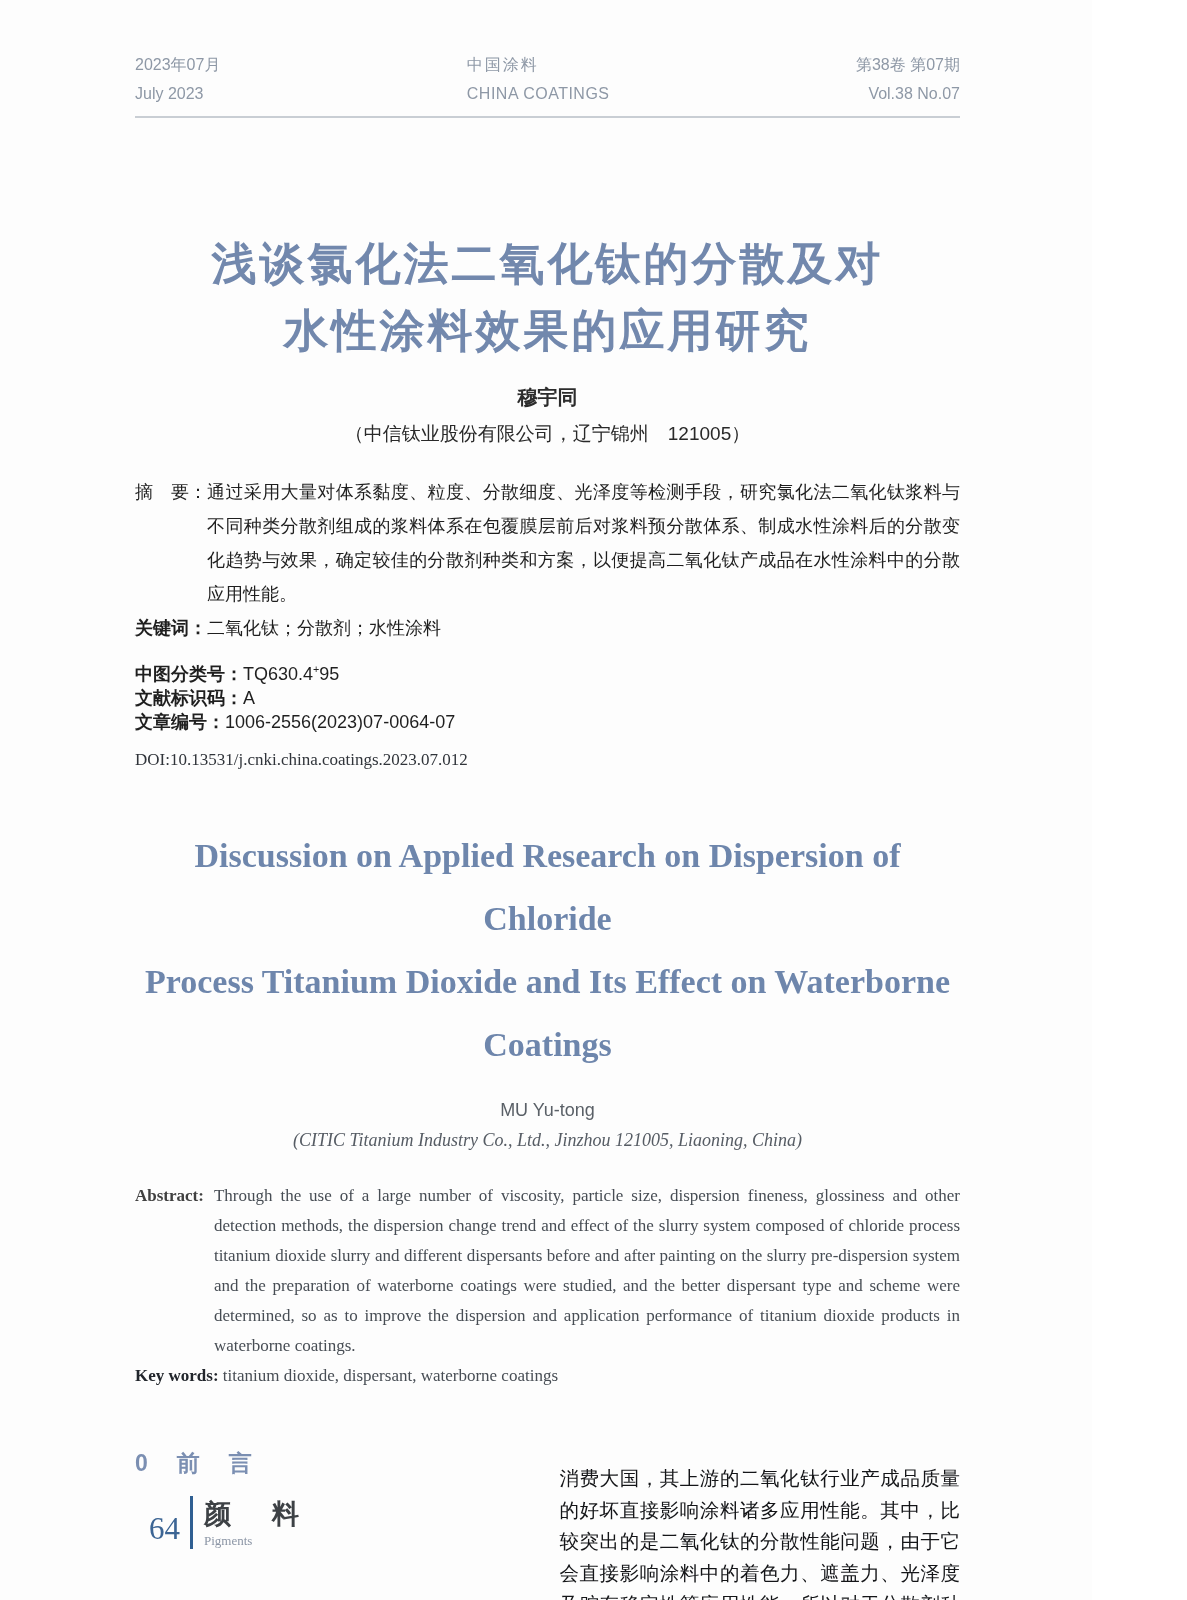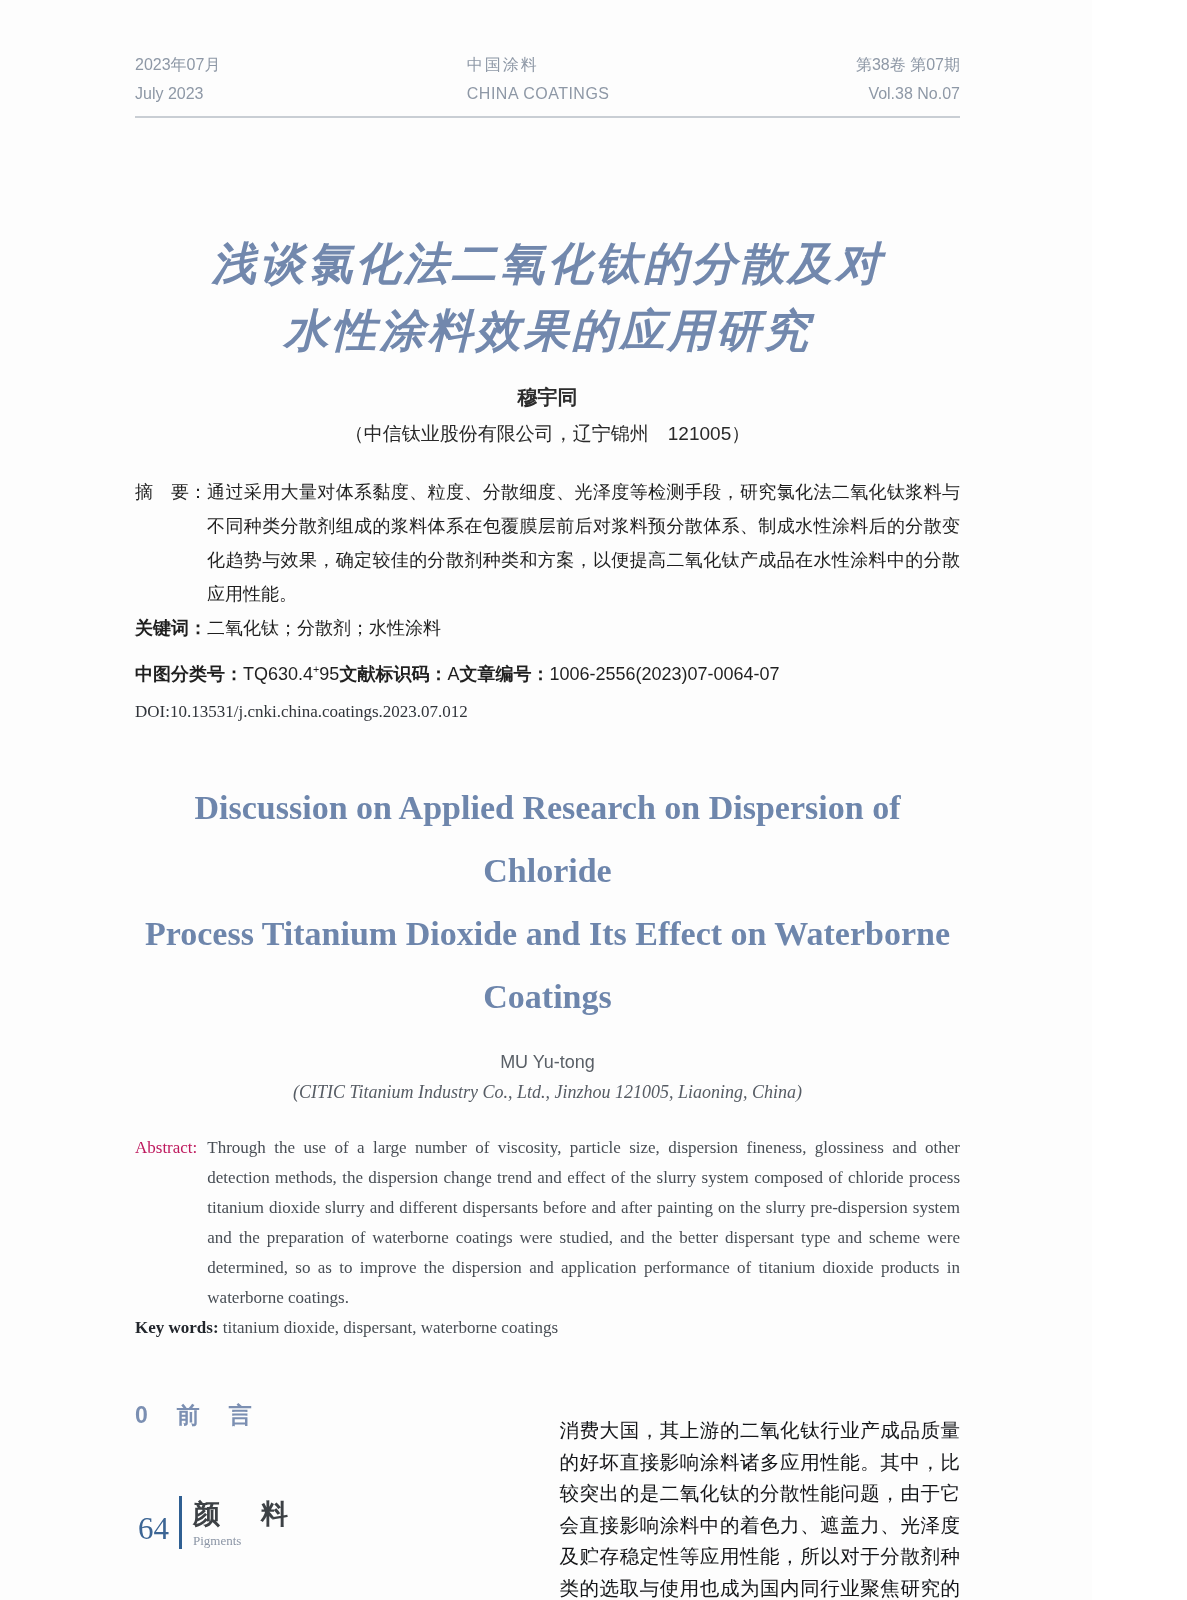--- a/index.html
+++ b/index.html
@@ -14,64 +14,64 @@
   }
   
   .journal-header { display:flex; justify-content:space-between; color:#8e98a6; font-size:16px; line-height:29px; }
   .jh-left { text-align:left; }
   .jh-center { letter-spacing:2px; }
   .jh-center .latin { letter-spacing:0.5px; }
   .jh-right { text-align:right; }
   .header-rule { border:none; border-top:2px solid #c9ced4; margin-top:8px; }
 
   
-  .cn-title { margin-top:112px; text-align:center; color:#7288ad; font-weight:bold; font-size:45px; line-height:67px; letter-spacing:3px;font-style:italic; }
+  .cn-title { margin-top:112px; text-align:center; color:#7288ad; font-weight:bold; font-size:45px; line-height:67px; letter-spacing:3px; }
   .author-cn { text-align:center; margin-top:20px; font-size:20px; font-weight:bold; color:#2c2c2c; }
   .affil-cn { text-align:center; margin-top:10px; font-size:19px; color:#292929; }
 
   
   .abstract-cn { display:flex; margin-top:28px; font-size:18px; line-height:34px; color:#1f1f1f; }
   .abstract-cn .label { font-weight:normal; white-space:nowrap; }
   .abstract-cn .text { flex:1; text-align:justify; }
   .keywords-cn { margin-top:5px; font-size:18px; color:#1f1f1f; }
   .keywords-cn .label { font-weight:bold; }
 
-  .meta-row { display:flex; margin-top:22px; font-size:18px; color:#1f1f1f; }
+  .meta-row { display:flex; justify-content:space-between; margin-top:22px; font-size:18px; color:#1f1f1f;flex-direction:column; }
   .meta-row .label { font-weight:bold; }
   .sup { font-size:0.6em; vertical-align:super; }
   .subscript { font-size:0.62em; vertical-align:sub; }
   .ref-sup { font-size:0.6em; vertical-align:super; }
   .doi { margin-top:16px; font-family:"Liberation Serif", serif; font-size:17px; color:#30343a; }
 
   
   .en-title { margin-top:54px; text-align:center; color:#6e86ac; font-family:"Liberation Serif", serif; font-weight:bold; font-size:34px; line-height:63px; }
   .author-en { text-align:center; margin-top:24px; font-size:18px; color:#5a6067; }
   .affil-en { text-align:center; margin-top:9px; font-family:"Liberation Serif", serif; font-style:italic; font-size:18px; color:#565c64; }
 
   
   .abstract-en { display:flex; margin-top:30px; font-family:"Liberation Serif", serif; font-size:17px; line-height:30px; color:#474d54; }
-  .abstract-en .label { font-weight:normal; color:#be185d; padding-right:10px; white-space:nowrap; }
+  .abstract-en .label { font-weight:bold; color:#404040; padding-right:10px; white-space:nowrap; }
   .abstract-en .text { flex:1; text-align:justify; }
   .keywords-en { margin-top:5px; font-family:"Liberation Serif", serif; font-size:17px; color:#474d54; }
   .keywords-en .label { font-weight:bold; color:#22262c; }
 
   
   .body-columns { display:flex; gap:24px; margin-top:62px; }
   .col { flex:1; font-family:"Liberation Serif", serif; font-size:19.5px; line-height:31.5px; color:#141518; text-align:justify; }
   .section-heading { color:#7b8fb2; font-family:"Liberation Sans", sans-serif; font-weight:bold; font-size:23px; letter-spacing:3px; margin-bottom:14px; }
   .col p { margin:0; }
   .col-right { padding-top:15px; }
 
   
   .footnote-rule { border:none; border-top:2px solid #c3c7cc; margin-top:13px; }
   .footnote { font-size:16.5px; color:#2c2c2c; line-height:30px; margin-top:7px; }
   .footnote .label { }
 
   
-  .page-footer { position:absolute; left:138px; top:1496px; display:flex; align-items:stretch; }
+  .page-footer { position:absolute; left:149px; top:1496px; display:flex; align-items:stretch; }
   .page-num { font-family:"Liberation Serif", serif; font-size:31px; color:#3c6594; align-self:flex-end; margin-right:10px; line-height:1; padding-bottom:5px; }
   .vbar { width:3px; background:#2f5f92; margin-right:11px; }
   .footer-text .cn { font-size:27px; font-weight:bold; color:#3d4145; letter-spacing:7px; }
   .footer-text .en { font-size:13px; color:#8b95a5; font-family:"Liberation Serif", serif; margin-top:1px; }
 </style>
 </head>
 <body>
 
 <div class="page">
 

